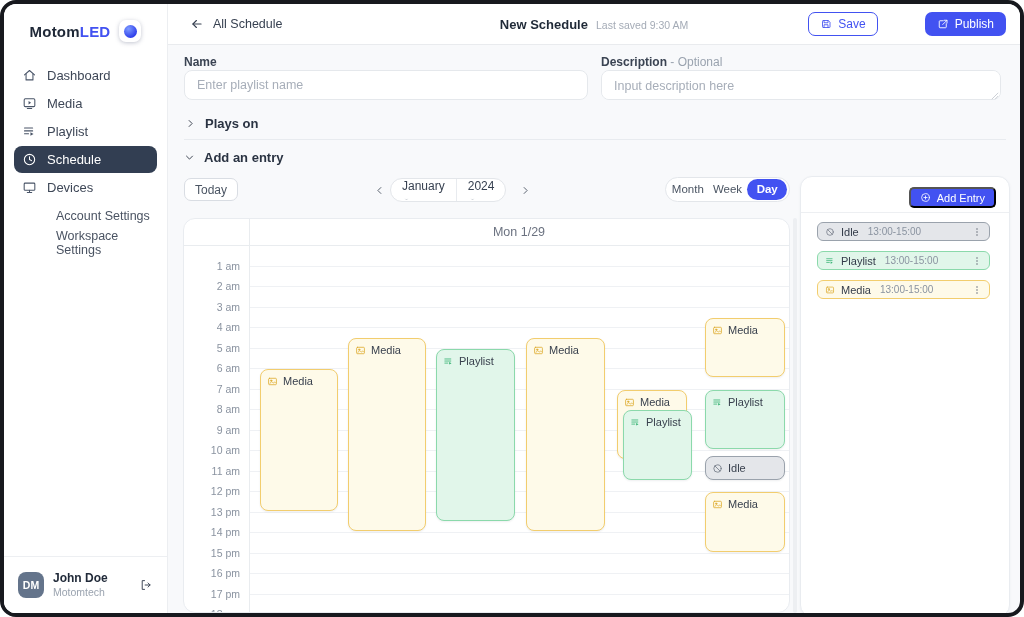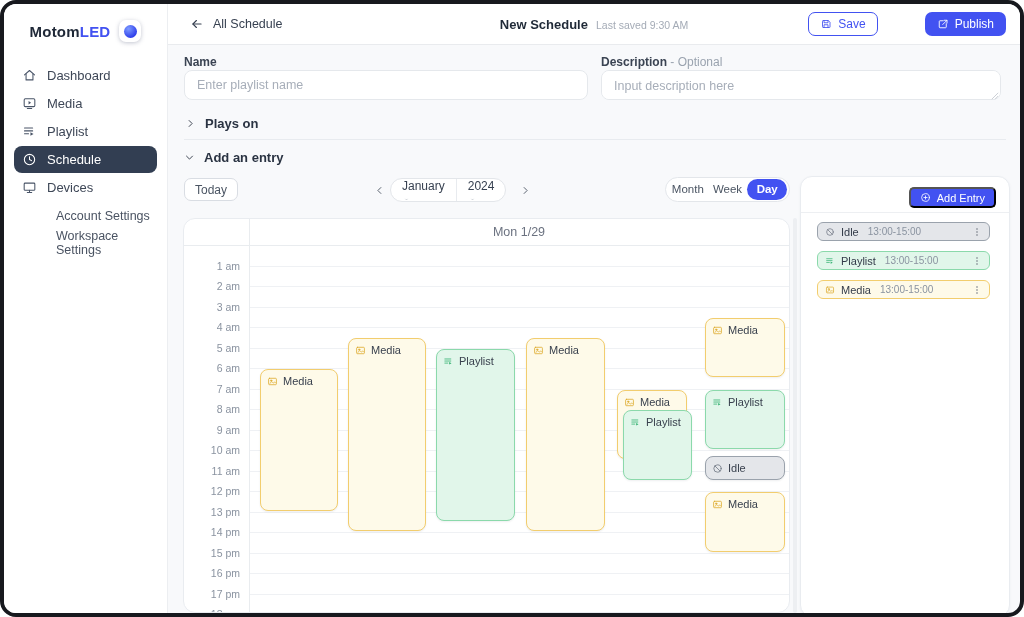--- a/index.html
+++ b/index.html
@@ -183,20 +183,34 @@
             <svg viewBox="0 0 24 24" fill="none" stroke="currentColor" stroke-width="1.7" stroke-linecap="round" stroke-linejoin="round">
               <rect x="3.5" y="5" width="17" height="11.5" rx="1.5"></rect>
               <path d="M12 16.5V20M8.5 20h7"></path>
             </svg>
           </span>
           <span class="nav-lb">Devices</span>
         </div>
         <div class="sub-item">Account Settings</div>
         <div class="sub-item">Workspace Settings</div>
       </nav>
+    <div class="user-box">
+      <span class="avatar">DM</span>
+      <span class="user-meta">
+        <div class="user-name">John Doe</div>
+        <div class="user-org">Motomtech</div>
+      </span>
+      <span class="logout">
+        <svg viewBox="0 0 24 24" fill="none" stroke="currentColor" stroke-width="1.7" stroke-linecap="round" stroke-linejoin="round">
+            <path d="M9.5 4.5H5.5v15h4"></path>
+            <path d="M19 12h-8.5"></path>
+            <path d="M15.5 8.5L19 12l-3.5 3.5"></path>
+          </svg>
+      </span>
+    </div>
   </aside>
 
   <div class="main">
     <header class="topbar">
       <div class="back-group">
         <span>
             <svg viewBox="0 0 24 24" fill="none" stroke="currentColor" stroke-width="1.9" stroke-linecap="round" stroke-linejoin="round">
               <path d="M19 12H5"></path>
               <path d="M11 6l-6 6 6 6"></path>
             </svg>

